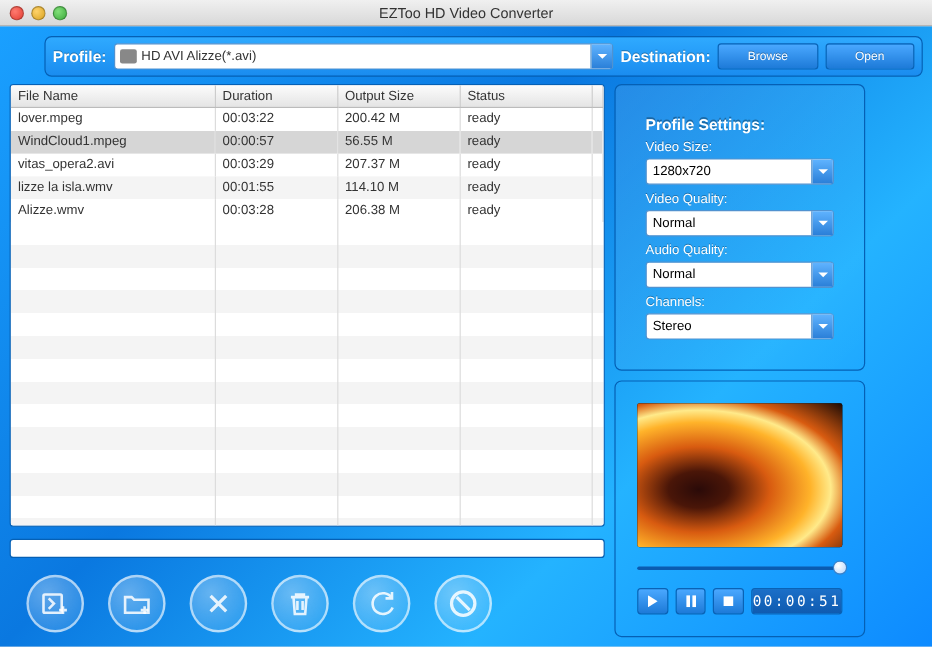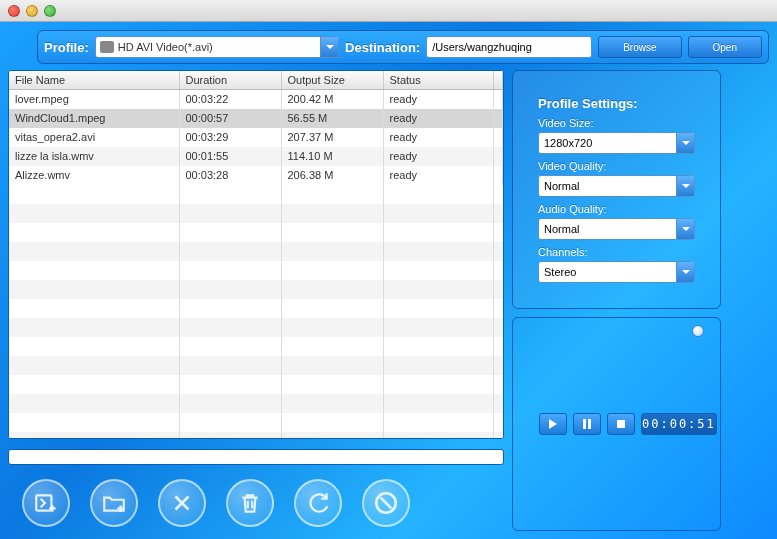--- a/index.html
+++ b/index.html
@@ -47,53 +47,51 @@
 .roundbtn svg { width: 26px; height: 26px; }
 
 .rightpanel { width: 209px; display: flex; flex-direction: column; gap: 8px; }
 .settings { border: 1px solid #0560b5; border-radius: 6px; padding: 25px; background: linear-gradient(135deg, rgba(255,255,255,.1), rgba(255,255,255,0)); }
 .settings-title { color: #fff; font-weight: bold; font-size: 13px; text-shadow: 0 -1px 0 rgba(0,0,0,.3); margin-bottom: 6px; }
 .field-lbl { color: #fff; font-size: 11px; margin: 6px 0 3px; text-shadow: 0 -1px 0 rgba(0,0,0,.3); }
 .select { height: 22px; background: #fff; border: 1px solid #5092d0; border-radius: 3px; display: flex; align-items: center; padding: 0 5px; font-size: 11px; position: relative; }
 .select .arrow { position: absolute; right: 0; top: 0; width: 18px; height: 100%; background: linear-gradient(#5fb3ff, #2a7fd8); border-left: 1px solid #5092d0; display: flex; align-items: center; justify-content: center; }
 .select .arrow::after { content: ""; border: 4px solid transparent; border-top-color: #fff; margin-top: 3px; }
 
-.preview { flex: 1; border: 1px solid #0560b5; border-radius: 6px; padding: 6px; display: flex; flex-direction: row; gap: 10px; }
+.preview { flex: 1; border: 1px solid #0560b5; border-radius: 6px; padding: 18px; display: flex; flex-direction: column; gap: 10px; }
 .video { flex: 1; background: #000; border-radius: 2px; position: relative; overflow: hidden; }
 .flames { position: absolute; inset: 0; background: radial-gradient(ellipse at 30% 60%, #2a0a08 0%, #4a1608 15%, #d85b10 35%, #ffb32a 55%, #ffea8a 65%, #d85b10 75%, #1c0b05 100%); }
 .slider { height: 14px; position: relative; }
 .slider .track { position: absolute; left: 0; right: 0; top: 6px; height: 3px; background: #0a5bb0; border-radius: 2px; }
 .slider .thumb { position: absolute; top: 1px; width: 12px; height: 12px; border-radius: 50%; background: radial-gradient(circle at 35% 35%, #fff, #b0d4ff); border: 1px solid #3a80c8; }
 .controls { display: flex; gap: 6px; align-items: center; }
 .ctrlbtn { width: 28px; height: 22px; border: 1px solid #0a62b5; background: linear-gradient(#4aa8ff, #1d7ad8); border-radius: 3px; display: flex; align-items: center; justify-content: center; color: #fff; cursor: pointer; }
 .timebox { flex: 1; height: 22px; border: 1px solid #0a62b5; background: linear-gradient(#1b6fc8, #0f5bb0); border-radius: 3px; display: flex; align-items: center; justify-content: center; color: #fff; font-size: 12px; font-family: monospace; letter-spacing: 2px; }
 </style>
 </head>
 <body>
 
 <div class="titlebar">
   <div class="traffic">
     <span class="tl-close"></span>
     <span class="tl-min"></span>
     <span class="tl-zoom"></span>
   </div>
+  <div class="title">EZToo HD Video Converter</div>
 </div>
 
 <div class="app">
   <div class="topbar">
     <span class="lbl">Profile:</span>
     <div class="combo" style="flex:1.4">
       <span class="ico"></span>
-      <span>HD AVI Video(*.avi)</span>
+      <span>HD AVI Alizze(*.avi)</span>
       <span class="arrow"></span>
     </div>
     <span class="lbl">Destination:</span>
-    <div class="dest-input">
-      <span>/Users/wangzhuqing</span>
-    </div>
     <div class="topbtn">Browse</div>
     <div class="topbtn">Open</div>
   </div>
 
   <div class="mid">
     <div class="leftpanel">
       <div class="tablewrap">
         <table>
           <colgroup>
               <col style="width:170px">

